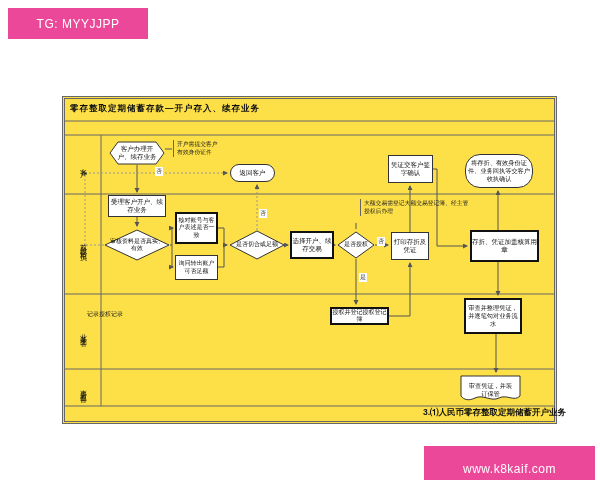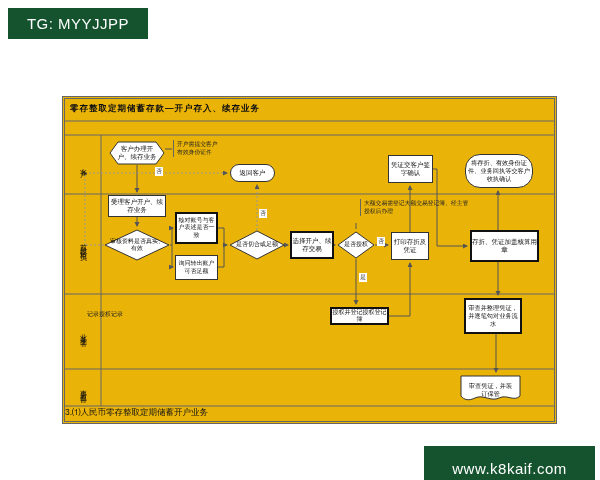--- a/index.html
+++ b/index.html
@@ -2,29 +2,29 @@
 <html><head>
 <meta charset="utf-8">
 <style>
   html,body{margin:0;padding:0;}
   body{
     width:600px;height:480px;position:relative;background:#ffffff;
     font-family:"Liberation Sans","DejaVu Sans",sans-serif;color:#222;
     overflow:hidden;
   }
   .badge{
-    position:absolute;background:#14532d;color:#fff;
+    position:absolute;background:#ec4899;color:#fff;
     display:flex;align-items:center;justify-content:center;
-    font-size:15px;letter-spacing:.5px;
+    font-size:12px;letter-spacing:.5px;
   }
   #tg-badge{left:8px;top:8px;width:140px;height:31px;}
   #site-badge{left:424px;top:446px;width:171px;height:45px;}
   #frame{
     position:absolute;left:62px;top:96px;width:495px;height:328px;
-    border:3px double #666;background:#eab308;box-sizing:border-box;
+    border:3px double #666;background:#fde047;box-sizing:border-box;
   }
   #frame-inner{position:absolute;left:0;top:0;width:489px;height:322px;}
   #grid-svg,#flow-svg{position:absolute;left:0;top:0;z-index:1;}
   .node{
     position:absolute;z-index:3;box-sizing:border-box;
     display:flex;align-items:center;justify-content:center;text-align:center;
     font-size:6.5px;line-height:1.25;background:#fff;color:#111;
   }
   .rect{border:1px solid #333;}
   .rect-bold{border:2px solid #111;}
@@ -44,22 +44,22 @@
   }
   .lane-label span{
     writing-mode:vertical-rl;text-orientation:upright;
     font-size:7px;letter-spacing:2px;color:#111;
   }
   #chart-title{
     position:absolute;left:5px;top:4px;z-index:2;
     font-size:8.5px;font-weight:bold;letter-spacing:1px;color:#111;
   }
   #chart-caption{
-    position:absolute;left:0;top:308px;width:489px;z-index:2;
-    text-align:left;font-size:8.5px;font-weight:normal;color:#111;
+    position:absolute;left:12px;top:308px;width:489px;z-index:2;
+    text-align:right;font-size:8.5px;font-weight:bold;color:#111;
   }
   .edge-label{
     position:absolute;z-index:4;font-size:6px;color:#333;background:#fff;
     padding:0 1px;
   }
   #lane3-note{
     position:absolute;left:22px;top:211px;z-index:4;font-size:6px;color:#222;
     background:transparent;white-space:nowrap;
   }
 </style>

